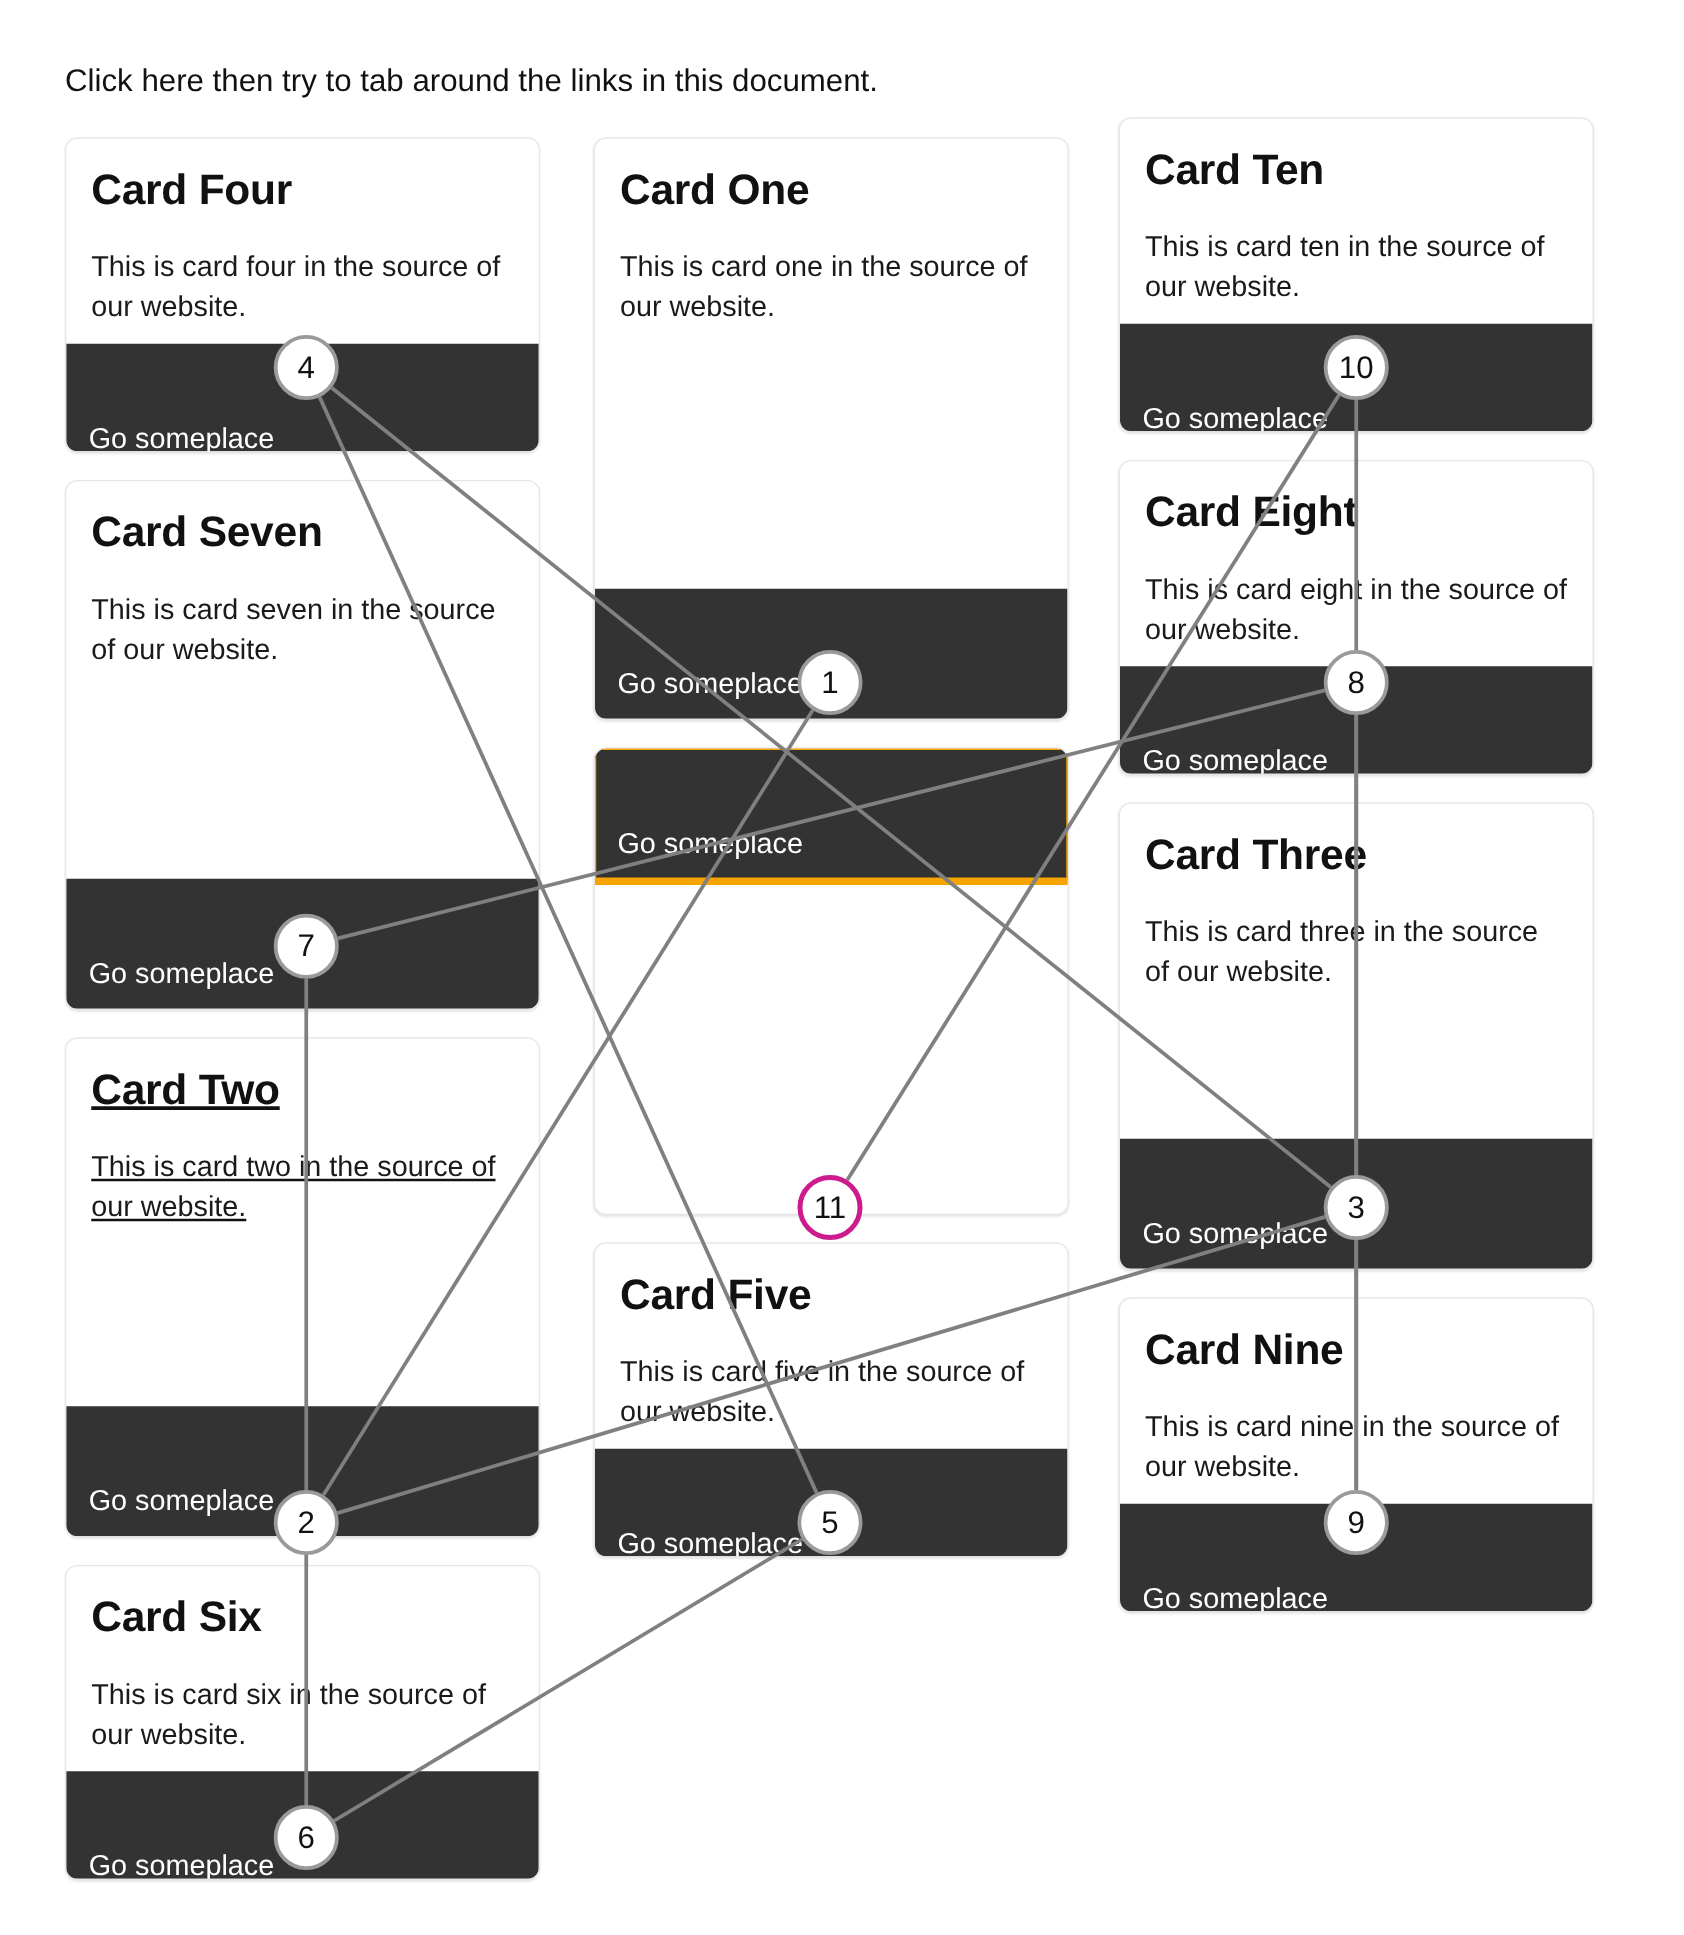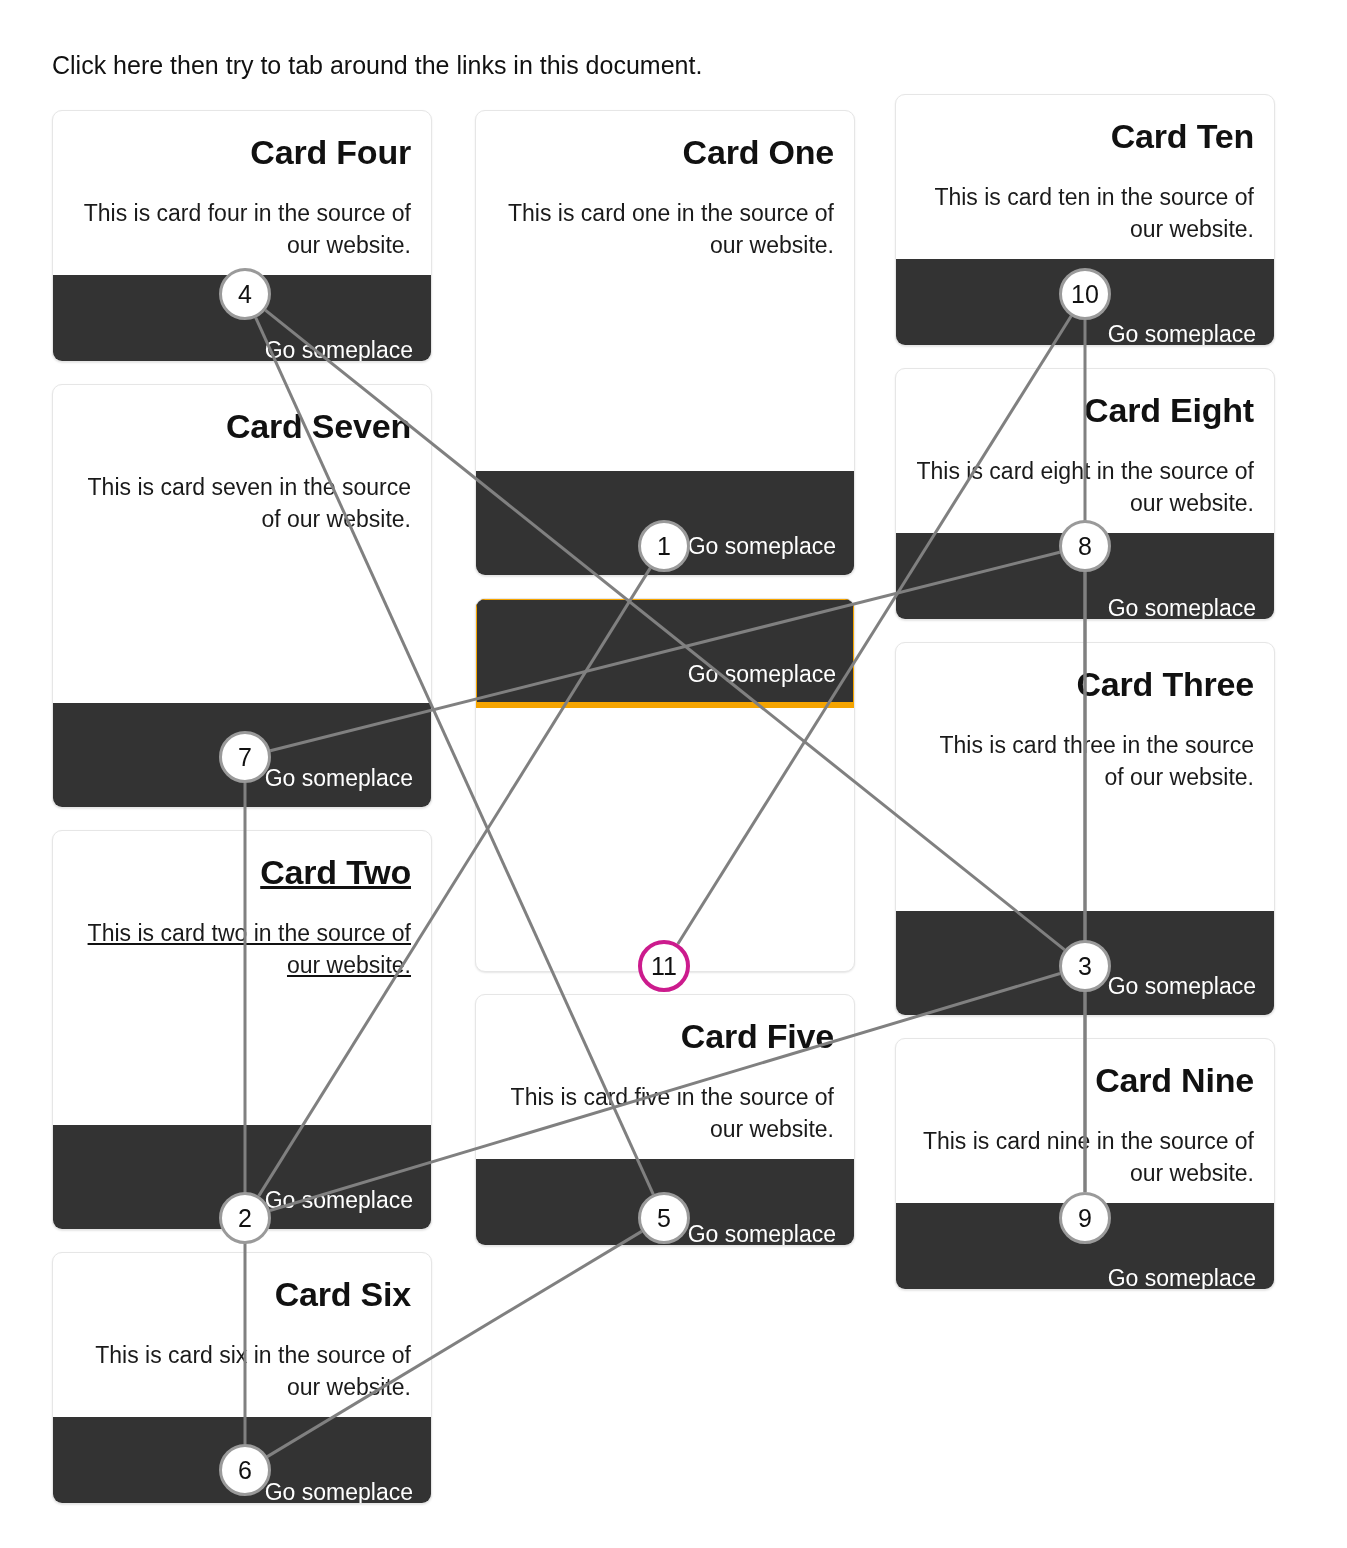--- a/index.html
+++ b/index.html
@@ -12,21 +12,20 @@
     font-family: "Liberation Sans", sans-serif;
     color: #111111;
     -webkit-font-smoothing: antialiased;
   }
   #page {
     position: relative;
     width: 1347px;
     height: 1548px;
     overflow: hidden;
     background: #ffffff;
-    text-align: right;
   }
 
   
   #intro {
     position: absolute;
     left: 52px;
     top: 48px;
     font-size: 25px;
     line-height: 34px;
     color: #111111;

